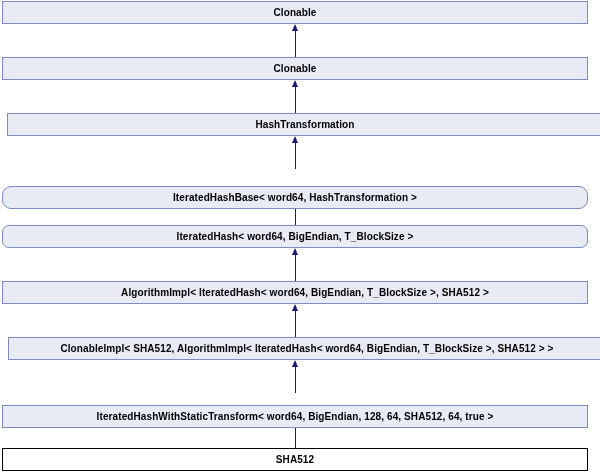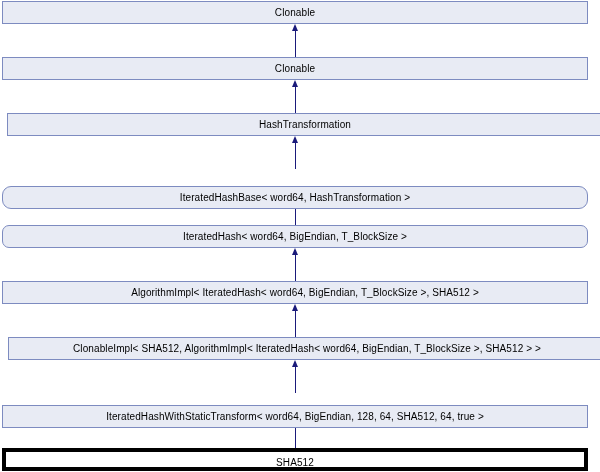--- a/index.html
+++ b/index.html
@@ -23,28 +23,29 @@
     position: absolute;
     box-sizing: border-box;
     height: 23px;
     line-height: 21px;
     text-align: center;
     font-size: 10px;
     color: #000000;
     white-space: nowrap;
     overflow: hidden;
     letter-spacing: 0.1px;
+    font-weight: bold;
   }
   .node.inherited {
     background: #e8ebf4;
     border: 1px solid #7d8bc0;
   }
   .node.current {
     background: #ffffff;
-    border: 4px solid #000000;
+    border: 1px solid #000000;
   }
   .edge {
     position: absolute;
     width: 11px;
     left: 290px;
   }
   .edge .shaft {
     position: absolute;
     left: 5px;
     top: 6px;

